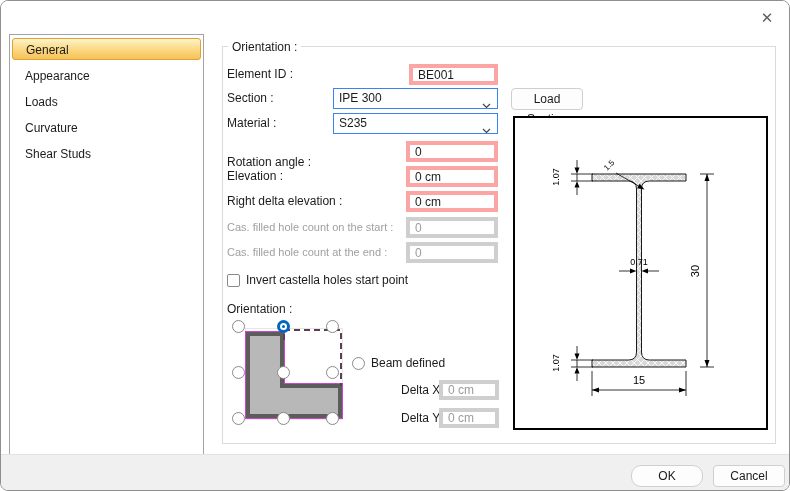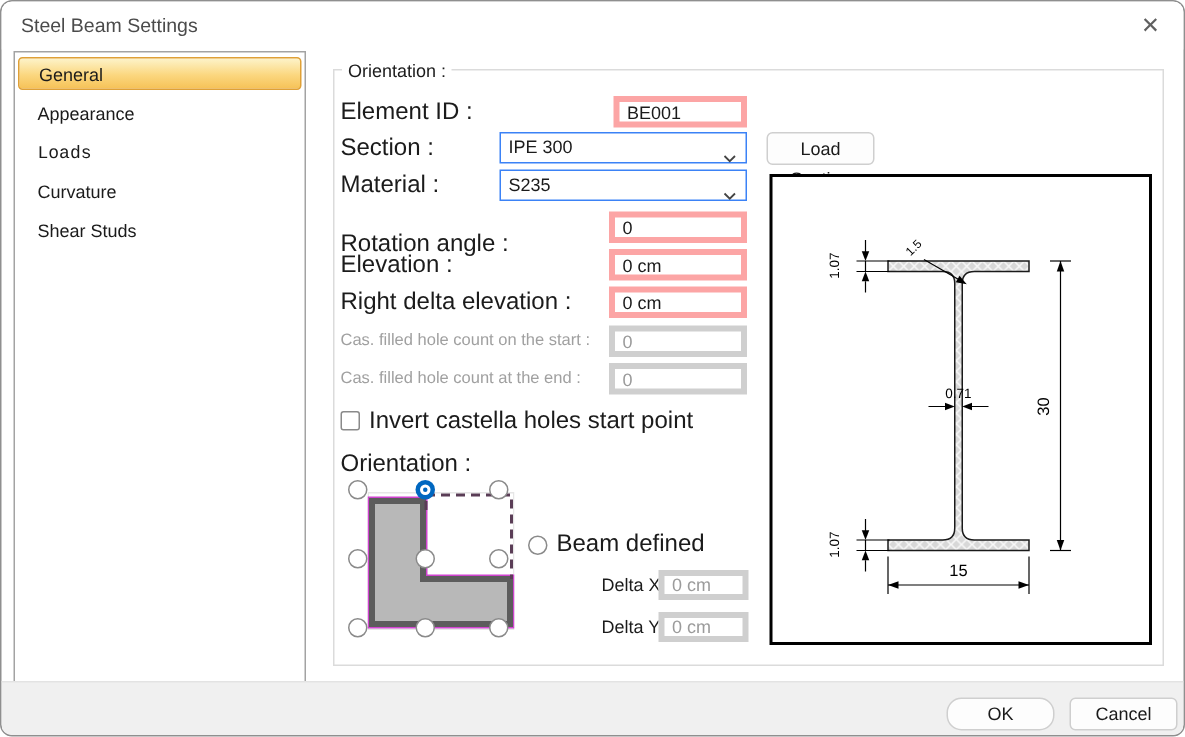--- a/index.html
+++ b/index.html
@@ -17,21 +17,21 @@
   .list-item { position:absolute; left:2px; width:189px; height:22px; line-height:22px;
                padding-left:13px; font-size:12px; color:#1b1b1b; cursor:default; }
   .list-item.selected { background:linear-gradient(#fdf3c9, #fbd77f 55%, #f6c258);
                         border:1px solid #dfa036; border-radius:3px; }
 
   
   .groupbox { position:absolute; left:221px; top:45px; width:554px; height:398px;
               border:1px solid #dbdbdb; }
   .group-label { position:absolute; left:227px; top:39px; background:#ffffff; padding:0 4px;
                  font-size:12px; color:#1b1b1b; }
-  .lbl { position:absolute; font-size:16px; color:#1b1b1b; line-height:21px; white-space:nowrap; }
+  .lbl { position:absolute; font-size:12px; color:#1b1b1b; line-height:21px; white-space:nowrap; }
   .lbl.gray { color:#a0a0a0; font-size:11px; }
   .tb { position:absolute; border:4px solid #fca5a5; background:#fff; font-size:12px;
         color:#1b1b1b; padding:0 5px; height:21px; outline:none; }
   .tb.disabled { border-color:#cfcfcf; color:#9b9b9b; }
   .combo { position:absolute; border:1px solid #3b82f6; background:#fff; height:21px;
            font-size:12px; color:#1b1b1b; line-height:19px; padding-left:5px; cursor:default; }
   .combo .chev { position:absolute; right:6px; top:7px; }
 
   .checkbox { position:absolute; width:13px; height:13px; border:1px solid #8a8a8a;
               border-radius:2px; background:#fff; }
@@ -50,28 +50,27 @@
 
   .footer { position:absolute; left:0; bottom:0; width:100%; height:36px; background:#f0f0f0;
             border-top:1px solid #e3e3e3; }
 </style>
 </head>
 <body>
 
 <div class="dialog">
 
   <div class="titlebar">
-    <div class="title">Steel Beam Settings</div>
     <div class="close-btn">✕</div>
   </div>
 
   <div class="listbox">
     <div class="list-item selected" style="top:3px;">General</div>
     <div class="list-item" style="top:30px;">Appearance</div>
-    <div class="list-item" style="top:56px;font-family:Liberation Mono, monospace;">Loads</div>
+    <div class="list-item" style="top:56px;">Loads</div>
     <div class="list-item" style="top:82px;">Curvature</div>
     <div class="list-item" style="top:108px;">Shear Studs</div>
   </div>
 
   <div class="groupbox"></div>
   <div class="group-label">Orientation :</div>
 
   <div class="lbl" style="left:226px; top:63px;">Element ID :</div>
   <input class="tb" style="left: 408px; top: 63px; width: 89px;" value="BE001">
 

